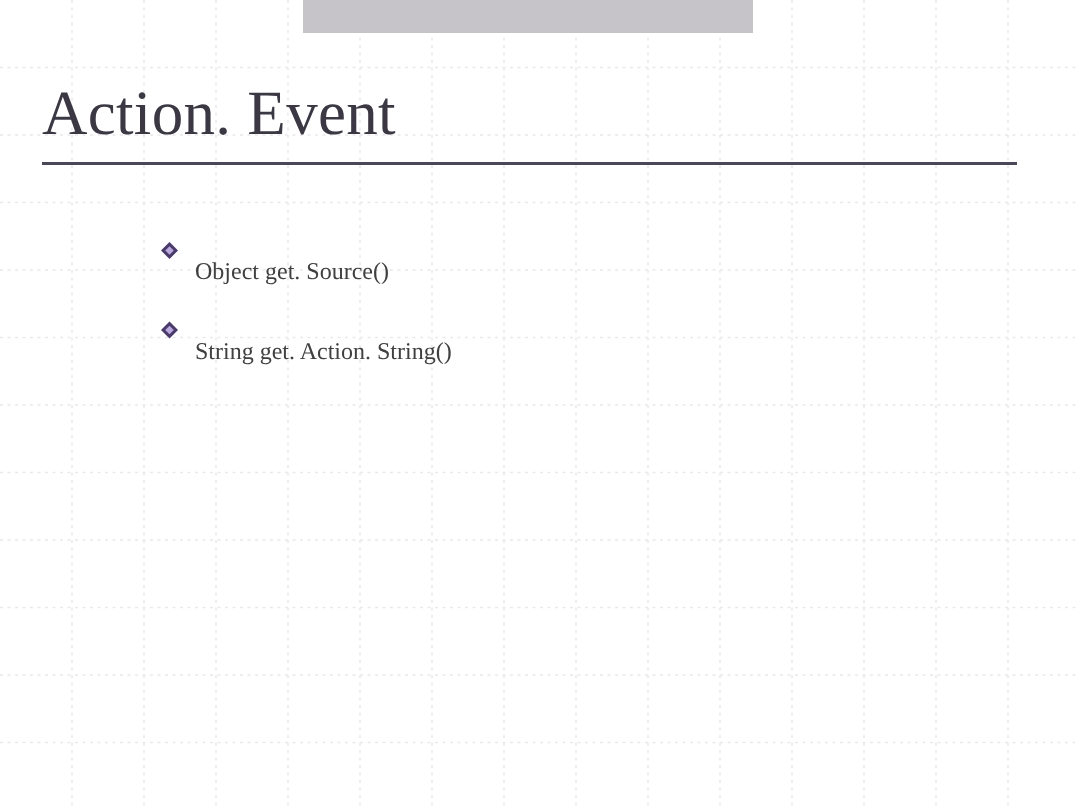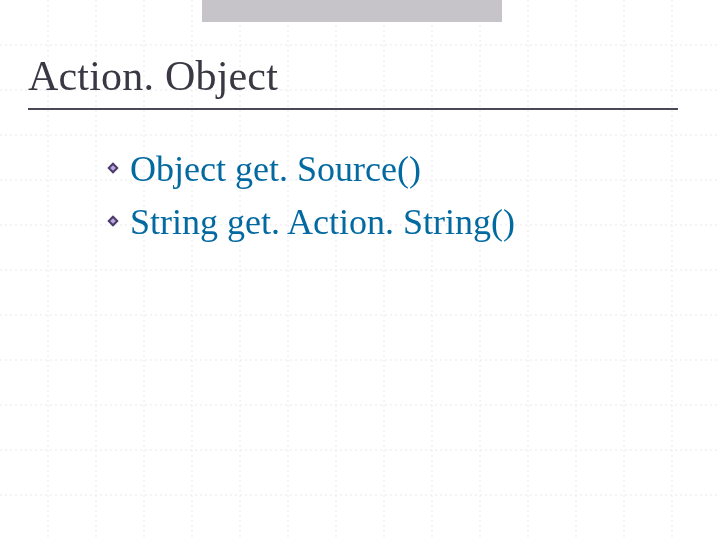--- a/index.html
+++ b/index.html
@@ -61,23 +61,24 @@
     display: flex;
     align-items: center;
     gap: 10px;
     margin-bottom: 10px;
   }
   .bullet {
     display: inline-block;
     flex: 0 0 auto;
   }
   .item-text {
-    font-size: 36px;
-    color: #0369a1;
+    font-size: 16px;
+    color: #404040;
     line-height: 1.2;
+    margin-top: 24px;
   }
 </style>
 </head>
 <body>
 
 <svg class="bg-lines" width="720" height="540">
   <line x1="0" y1="45" x2="720" y2="45"></line>
   <line x1="0" y1="90" x2="720" y2="90"></line>
   <line x1="0" y1="135" x2="720" y2="135"></line>
   <line x1="0" y1="180" x2="720" y2="180"></line>
@@ -100,21 +101,21 @@
   <line x1="480" y1="0" x2="480" y2="540"></line>
   <line x1="528" y1="0" x2="528" y2="540"></line>
   <line x1="576" y1="0" x2="576" y2="540"></line>
   <line x1="624" y1="0" x2="624" y2="540"></line>
   <line x1="672" y1="0" x2="672" y2="540"></line>
 </svg>
 
 <div class="top-bar"></div>
 
 <div class="slide">
-  <div class="title">Action. Object</div>
+  <div class="title">Action. Event</div>
   <div class="title-underline"></div>
 
   <div class="content">
     <div class="item">
       <span class="bullet">
         <svg width="14" height="14" viewBox="0 0 14 14">
           <rect x="3" y="3" width="8" height="8" transform="rotate(45 7 7)" fill="#4a3a6a"></rect>
           <rect x="5" y="5" width="4" height="4" transform="rotate(45 7 7)" fill="#b9a8dd"></rect>
         </svg>
       </span>

